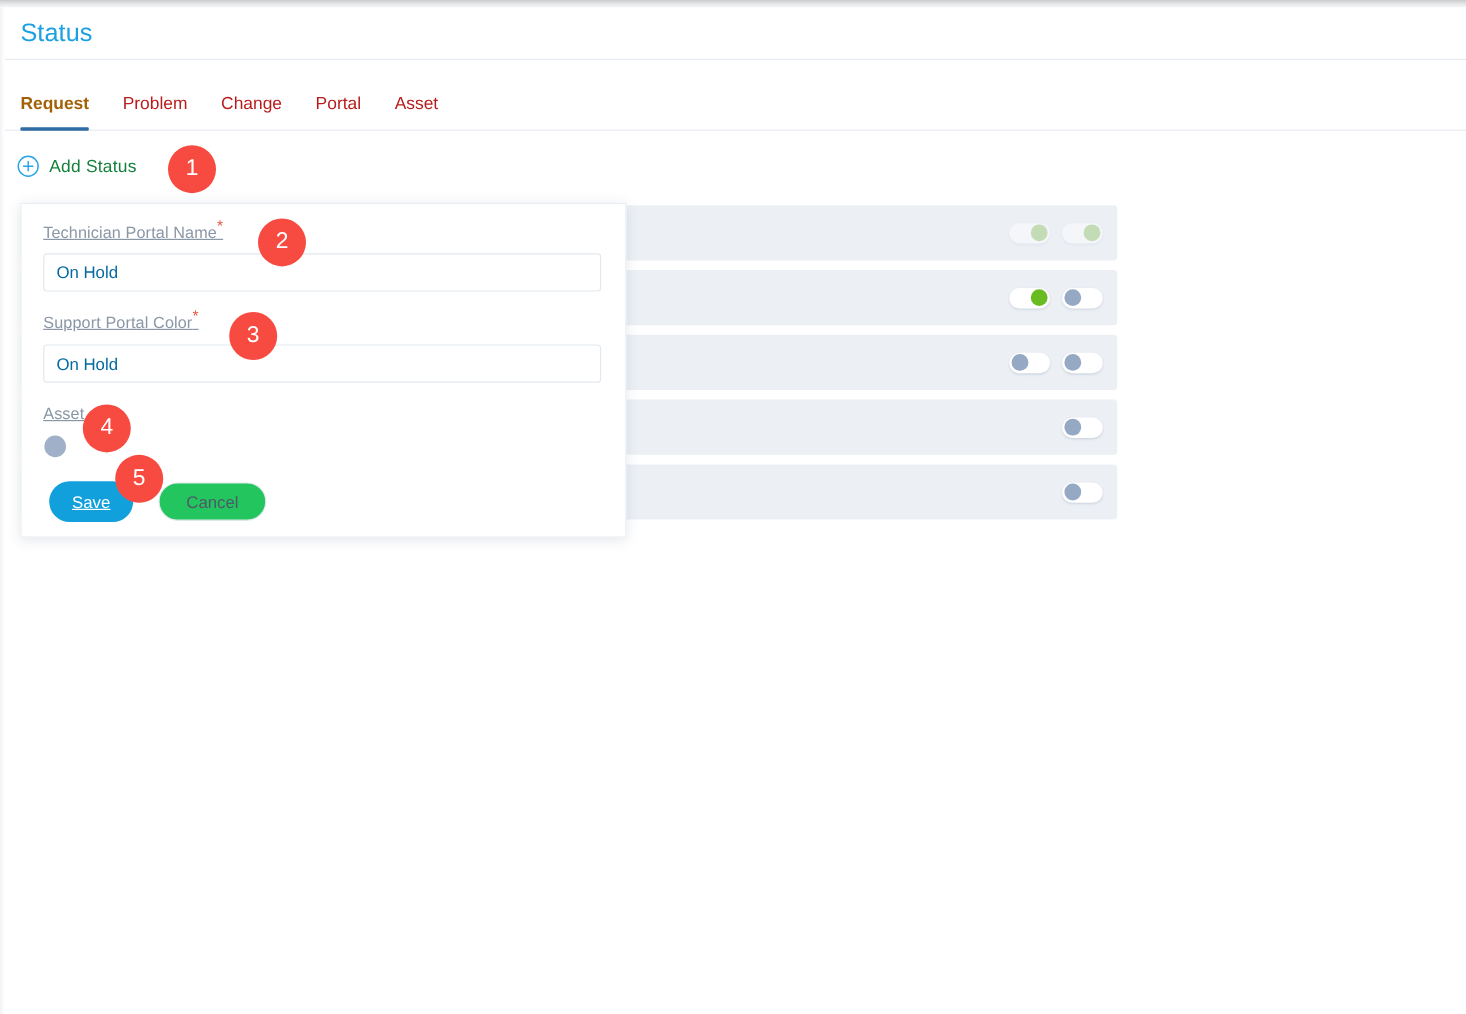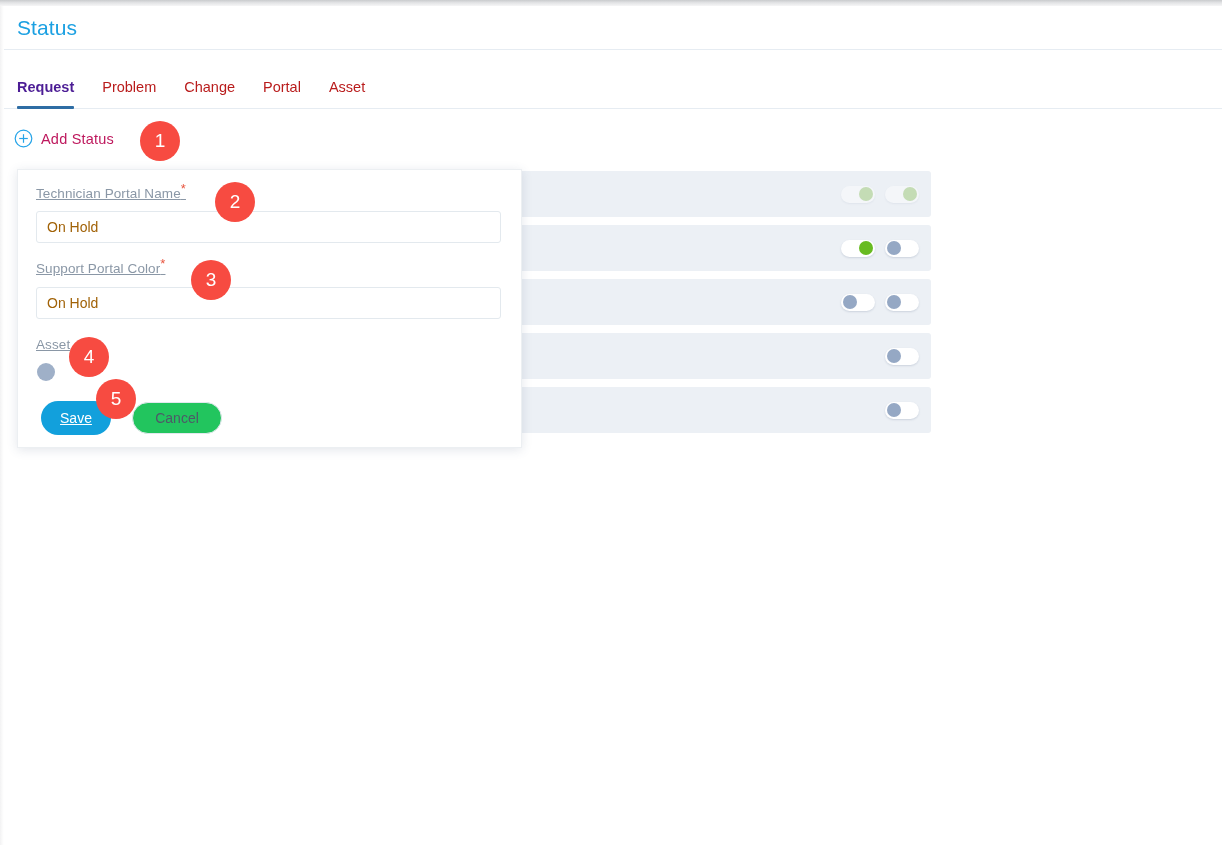--- a/index.html
+++ b/index.html
@@ -66,21 +66,21 @@
     position: relative;
     font-size: 14.5px;
     color: #b91c1c;
     padding: 0 0 13px 0;
     margin-right: 28px;
     cursor: pointer;
     white-space: nowrap;
   }
   .tab:first-child { margin-left: 0; }
   .tab.active {
-    color: #4c1d95;
+    color: #a16207;
     font-weight: 600;
   }
   .tab.active::after {
     content: "";
     position: absolute;
     left: 0; right: 0;
     bottom: -1px;
     height: 3px;
     background: #2e6da4;
     border-radius: 1px;
@@ -94,21 +94,21 @@
     align-items: center;
     gap: 8px;
     cursor: pointer;
   }
   .plus-icon {
     width: 19px; height: 19px;
     display: block;
   }
   .add-status-label {
     font-size: 14.5px;
-    color: #be185d;
+    color: #15803d;
     letter-spacing: .2px;
     text-align: center;
   }
 
   
   .rows {
     position: absolute;
     top: 171px; left: 17px;
     width: 914px;
   }
@@ -178,21 +178,21 @@
   }
   .text-input {
     position: absolute;
     width: 465px;
     height: 32px;
     border: 1px solid #e3e9ee;
     border-radius: 3px;
     background: #fff;
     font-family: "Liberation Sans", sans-serif;
     font-size: 14px;
-    color: #a16207;
+    color: #0369a1;
     padding: 0 10px;
     outline: none;
   }
 
   .lbl-tech  { left: 18px; top: 16px; }
   .inp-tech  { left: 18px; top: 41px; }
   .lbl-supp  { left: 18px; top: 91px; }
   .inp-supp  { left: 18px; top: 117px; }
   .lbl-color { left: 18px; top: 167px; }
 

